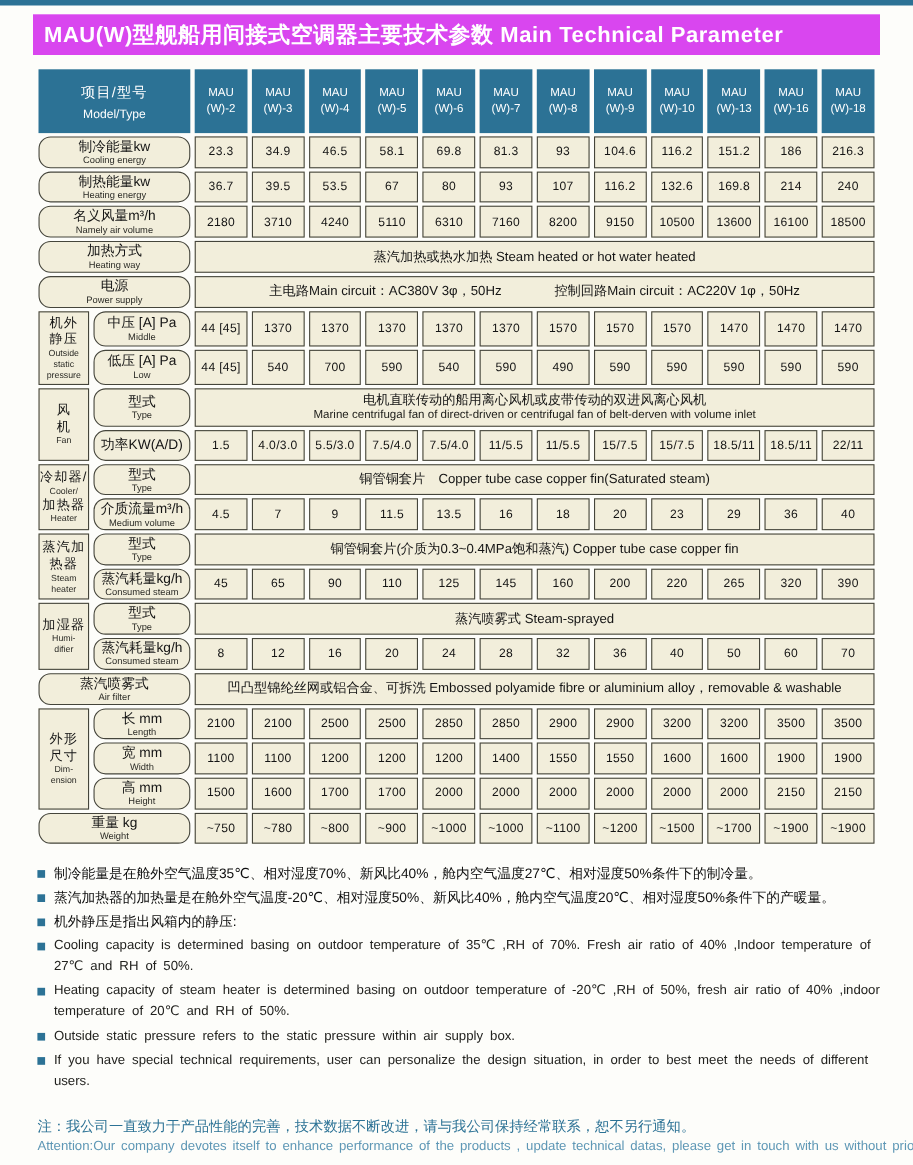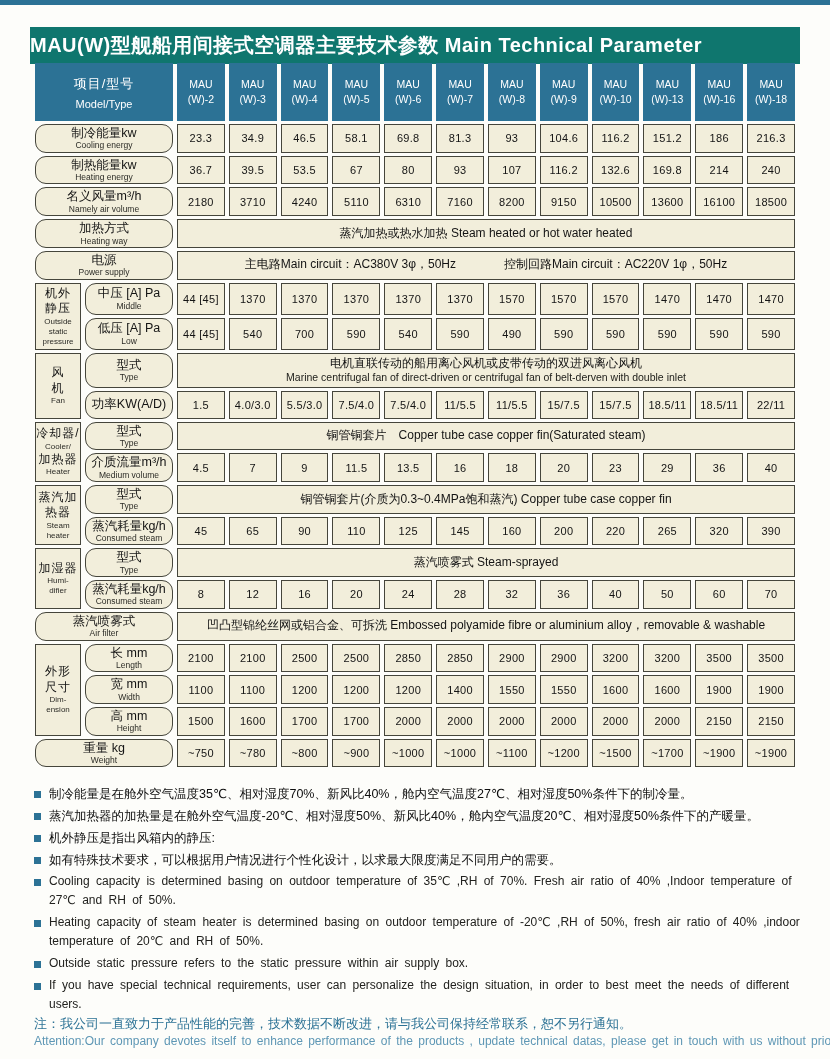--- a/index.html
+++ b/index.html
@@ -5,25 +5,24 @@
   html,body{margin:0;padding:0;}
   body{
     width:830px;height:1059px;position:relative;overflow:hidden;
     background:#FDFDFA;
     font-family:"Liberation Sans","DejaVu Sans",sans-serif;
     color:#141414;
   }
   .top-strip{position:absolute;top:0;left:0;width:830px;height:5px;background:#2C7295;}
   .title-bar{
     position:absolute;top:13px;left:30px;width:770px;height:37px;
-    background:#0f766e;color:#FFFFFF;
+    background:#d946ef;color:#FFFFFF;
     font-size:20px;font-weight:bold;letter-spacing:.5px;
-    display:flex;align-items:center;box-sizing:border-box;
+    display:flex;align-items:center;padding-left:10px;box-sizing:border-box;
     white-space:nowrap;
-    margin-top:14px;
   }
   table.tech{
     position:absolute;top:60px;left:31px;width:768px;
     border-collapse:separate;border-spacing:4px 3px;table-layout:fixed;
   }
   th,td{box-sizing:border-box;padding:0;vertical-align:middle;text-align:center;}
   th.h-label,th.h-model{background:#2C7295;color:#FFFFFF;font-weight:normal;border:none;}
   th.h-label{height:58px;}
   th.h-label .cn{font-size:13px;letter-spacing:1px;}
   th.h-label .en{font-size:11px;margin-top:5px;}
@@ -236,21 +235,21 @@
           <div class="cn">风</div>
           <div class="cn">机</div>
           <div class="en">Fan</div>
         </td>
         <td class="rlabel">
           <div class="cn">型式</div>
           <div class="en">Type</div>
         </td>
         <td class="merged" colspan="12">
           <div class="l1">电机直联传动的船用离心风机或皮带传动的双进风离心风机</div>
-          <div class="l2">Marine centrifugal fan of direct-driven or centrifugal fan of belt-derven with double inlet</div>
+          <div class="l2">Marine centrifugal fan of direct-driven or centrifugal fan of belt-derven with volume inlet</div>
         </td>
       </tr>
       <tr>
         <td class="rlabel">
           <div class="cn">功率KW(A/D)</div>
         </td>
         <td class="val">1.5</td>
         <td class="val">4.0/3.0</td>
         <td class="val">5.5/3.0</td>
         <td class="val">7.5/4.0</td>
@@ -457,24 +456,20 @@
       <span class="txt">制冷能量是在舱外空气温度35℃、相对湿度70%、新风比40%，舱内空气温度27℃、相对湿度50%条件下的制冷量。</span>
     </div>
     <div class="note zh">
       <span class="bullet"></span>
       <span class="txt">蒸汽加热器的加热量是在舱外空气温度-20℃、相对湿度50%、新风比40%，舱内空气温度20℃、相对湿度50%条件下的产暖量。</span>
     </div>
     <div class="note zh">
       <span class="bullet"></span>
       <span class="txt">机外静压是指出风箱内的静压:</span>
     </div>
-    <div class="note zh">
-      <span class="bullet"></span>
-      <span class="txt">如有特殊技术要求，可以根据用户情况进行个性化设计，以求最大限度满足不同用户的需要。</span>
-    </div>
     <div class="note en">
       <span class="bullet"></span>
       <span class="txt">Cooling capacity is determined basing on outdoor temperature of 35℃ ,RH of 70%. Fresh air ratio of 40% ,Indoor temperature of 27℃ and RH of 50%.</span>
     </div>
     <div class="note en">
       <span class="bullet"></span>
       <span class="txt">Heating capacity of steam heater is determined basing on outdoor temperature of -20℃ ,RH of 50%, fresh air ratio of 40% ,indoor temperature of 20℃ and RH of 50%.</span>
     </div>
     <div class="note en">
       <span class="bullet"></span>

